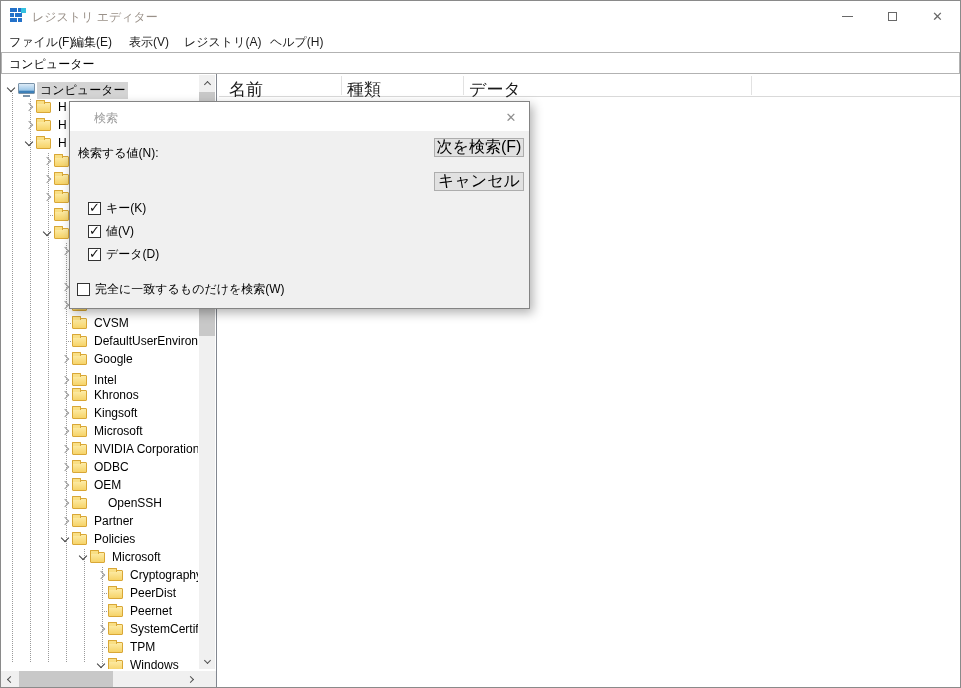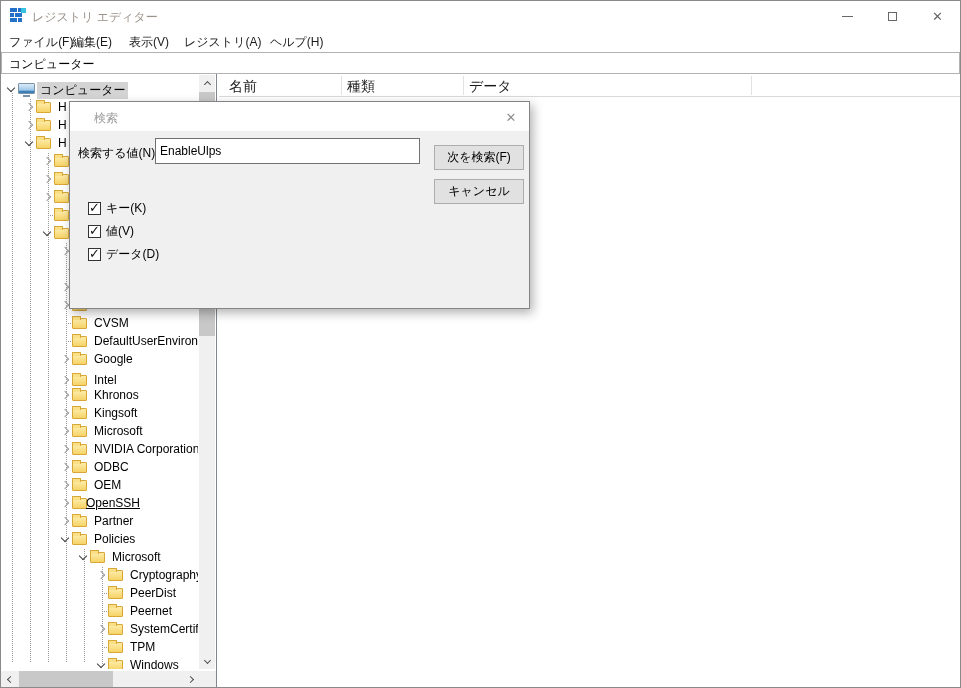--- a/index.html
+++ b/index.html
@@ -50,31 +50,31 @@
   #sbcorner { left:199px; top:597px; width:16px; height:16px; }
   .sbbtn { position:absolute; width:16px; height:16px; display:flex; align-items:center; justify-content:center; background:#f0f0f0; }
   .schev { width:5px; height:5px; border-right:1.3px solid #505050; border-bottom:1.3px solid #505050; display:block; }
   .schev.up { transform:rotate(-135deg); margin-top:3px; }
   .schev.down { transform:rotate(45deg); margin-bottom:2px; }
   .schev.left { transform:rotate(135deg); margin-left:3px; }
   .schev.right { transform:rotate(-45deg); margin-right:3px; }
 
   #listpanel { position:absolute; left:218px; top:73px; width:741px; height:613px; background:#fff; }
   #listheader { position:absolute; left:0; top:0; width:741px; height:23px; background:#fff; border-bottom:1px solid #d9d9d9; }
-  .colcell { position:absolute; top:4px; font-size:14px; color:#1a1a1a; }
+  .colcell { position:absolute; top:4px; font-size:17px; color:#1a1a1a; }
   .colsep { position:absolute; top:2px; width:1px; height:19px; background:#e2e2e2; }
 
   
   #dialog { position:absolute; left:68px; top:100px; width:461px; height:208px; background:#f0f0f0; border:1px solid #848484; box-shadow:3px 4px 10px rgba(0,0,0,0.3); z-index:50; }
   #dlg-title-strip { position:absolute; left:0; top:0; width:459px; height:29px; background:#fff; }
   #dlg-title { position:absolute; left:24px; top:8px; font-size:12px; color:#9b9b9b; }
   #dlg-close { position:absolute; left:428px; top:4px; width:26px; height:22px; display:flex; align-items:center; justify-content:center; color:#8f8f8f; font-size:13px; }
   #dlg-label { position:absolute; left:8px; top:43px; font-size:12px; color:#000; }
   #dlg-input { position:absolute; left:85px; top:36px; width:265px; height:26px; border:1px solid #717171; background:#fff; font-size:12px; padding:0 4px; color:#000; outline:none; }
-  .dlg-btn { position:absolute; left:364px; width:90px; height:25px; background:#e1e1e1; border:1px solid #adadad; font-size:12px; color:#000; display:flex; align-items:center; justify-content:center;margin-top:7px; }
+  .dlg-btn { position:absolute; left:364px; width:90px; height:19px; background:#e1e1e1; border:1px solid #adadad; font-size:16px; color:#000; display:flex; align-items:center; justify-content:center; }
   #btn-findnext { top:36px; } #btn-cancel { top:70px; }
   #dlg-group { position:absolute; left:10px; top:84px; width:338px; height:84px; border:1px solid #dcdcdc; }
   #dlg-group-label { position:absolute; left:8px; top:-8px; background:#f0f0f0; padding:0 4px; font-size:12px; color:#000; }
   .cbrow { position:absolute; display:flex; align-items:center; }
   .cbbox { width:13px; height:13px; border:1px solid #333; background:#fff; position:relative; flex:none; }
   .cbbox .mark { display:none; position:absolute; left:0px; top:-3px; font-size:13px; color:#111; }
   .cbbox.checked .mark { display:block; }
   .cblabel { font-size:12px; color:#000; margin-left:5px; white-space:nowrap; }
   #cb-key { left:18px; top:98px; } #cb-val { left:18px; top:121px; } #cb-data { left:18px; top:144px; }
   #cb-exact { left:7px; top:179px; }
@@ -238,21 +238,21 @@
             <span class="tree-label" style="left: 90px;">ODBC</span>
           </div>
           <div class="tree-row" style="top: 401px; padding-left: 37px;">
             <span class="chev collapsed" style="left: 61px;"></span>
             <span class="folder-ic" style="left: 71px;"></span>
             <span class="tree-label" style="left: 90px;">OEM</span>
           </div>
           <div class="tree-row" style="top: 419px;">
             <span class="chev collapsed" style="left: 61px;"></span>
             <span class="folder-ic" style="left: 71px;"></span>
-            <span class="tree-label" style="left: 82px; text-decoration: underline;">OpenSSH</span>
+            <span class="tree-label" style="left: 104px;">OpenSSH</span>
           </div>
           <div class="tree-row" style="top: 437px;">
             <span class="chev collapsed" style="left: 61px;"></span>
             <span class="folder-ic" style="left: 71px;"></span>
             <span class="tree-label" style="left: 90px;">Partner</span>
           </div>
           <div class="tree-row" style="top: 455px;">
             <span class="chev expanded" style="left: 61px;"></span>
             <span class="folder-ic" style="left: 71px;"></span>
             <span class="tree-label" style="left: 90px;">Policies</span>
@@ -325,36 +325,39 @@
       <div class="colsep" style="left:532px"></div>
     </div>
   </div>
 
   <div id="dialog">
     <div id="dlg-title-strip">
       <span id="dlg-title">検索</span>
       <div id="dlg-close">✕</div>
     </div>
     <span id="dlg-label">検索する値(N):</span>
-    <input id="dlg-input" value="EnableUlps" style="">
     <div class="dlg-btn" id="btn-findnext">次を検索(F)</div>
     <div class="dlg-btn" id="btn-cancel">キャンセル</div>
     <div class="cbrow" id="cb-key">
       <span class="cbbox checked">
           <span class="mark">✓</span>
         </span>
       <span class="cblabel">キー(K)</span>
     </div>
     <div class="cbrow" id="cb-val">
       <span class="cbbox checked">
           <span class="mark">✓</span>
         </span>
       <span class="cblabel">値(V)</span>
     </div>
     <div class="cbrow" id="cb-data">
       <span class="cbbox checked">
           <span class="mark">✓</span>
         </span>
       <span class="cblabel">データ(D)</span>
     </div>
+    <div class="cbrow" id="cb-exact">
+      <span class="cbbox"></span>
+      <span class="cblabel">完全に一致するものだけを検索(W)</span>
+    </div>
   </div>
 
 </div>
 
 </body></html>

